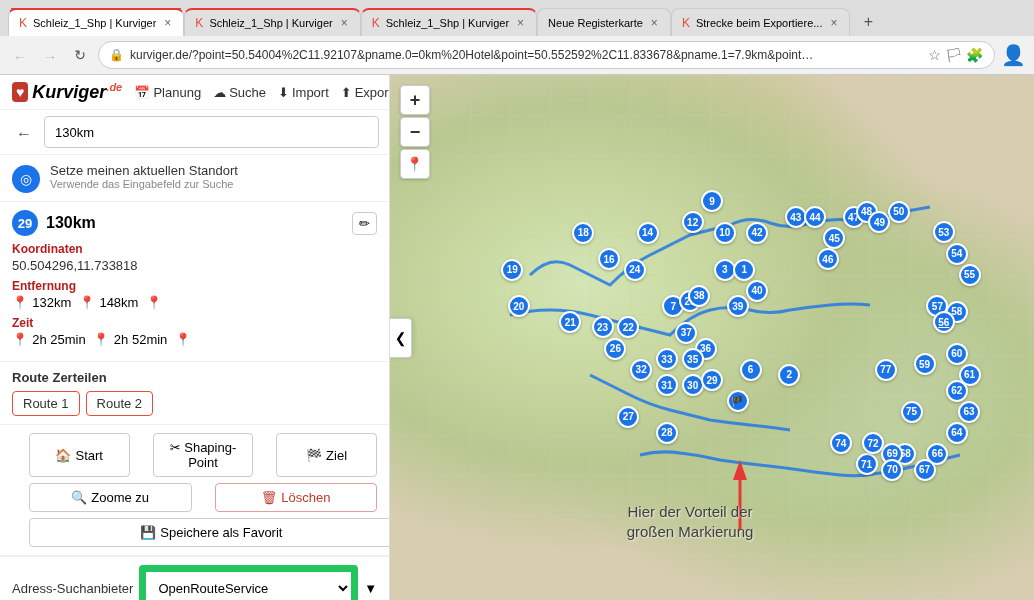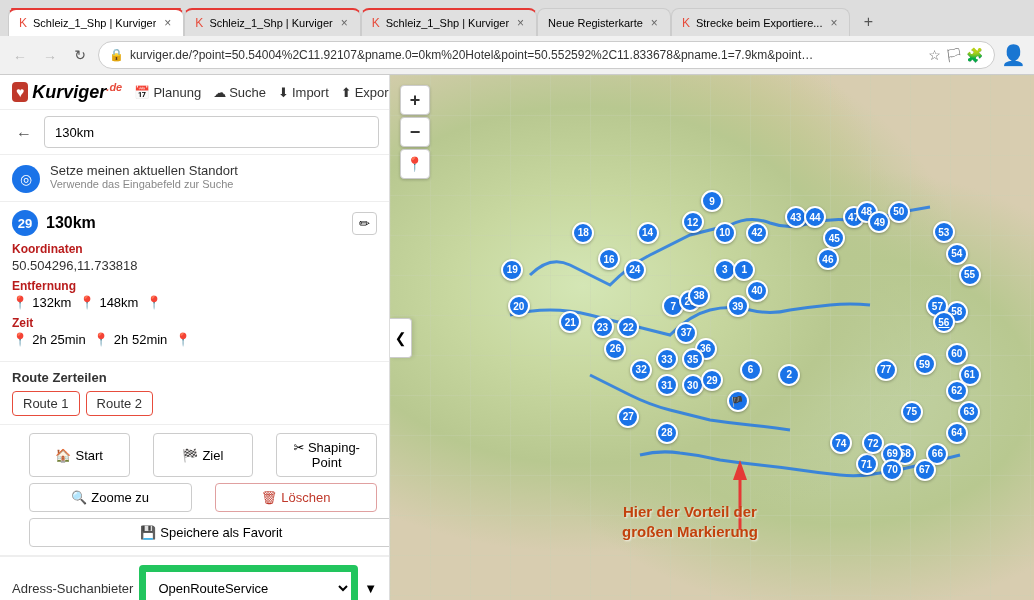--- a/index.html
+++ b/index.html
@@ -256,22 +256,22 @@
       <div class="zerteilen-label">Route Zerteilen</div>
       <div class="route-buttons">
         <button class="route-btn">Route 1</button>
         <button class="route-btn">Route 2</button>
       </div>
     </div>
 
     <div class="action-buttons">
       <div class="btn-row">
         <button class="action-btn">🏠 Start</button>
+        <button class="action-btn">✂ Shaping-Point</button>
         <button class="action-btn">🏁 Ziel</button>
-        <button class="action-btn">✂ Shaping-Point</button>
       </div>
       <div class="btn-row">
         <button class="action-btn">🔍 Zoome zu</button>
         <button class="action-btn danger">🗑 Löschen</button>
       </div>
       <button class="action-btn btn-full" style="width:100%;">💾 Speichere als Favorit</button>
     </div>
 
     <div class="sidebar-footer">
       <span class="footer-label">Adress-Suchanbieter</span>
@@ -369,17 +369,17 @@
         <div class="marker" style="left: 502.32px; top: 378.72px;">69</div>
         <div class="marker" style="left: 502.32px; top: 394.5px;">70</div>
         <div class="marker" style="left: 476.56px; top: 389.24px;">71</div>
         <div class="marker" style="left: 483px; top: 368.2px;">72</div>
         <div class="marker" style="left: 450.8px; top: 368.2px;">74</div>
         <div class="marker" style="left: 399.28px; top: 299.82px;">2</div>
         <div class="marker" style="left: 347.76px; top: 326.12px;">🏴</div>
       </div>
 
     <div class="map-annotation" style="left: 200px; bottom: 60px; width: 200px;">
-      <span style="color:#c2410c;font-weight:bold;font-size:15px;line-height:1.3;">Hier der Vorteil der<br>großen Markierung</span>
+      <span style="color:#404040;font-weight:normal;font-size:15px;line-height:1.3;">Hier der Vorteil der<br>großen Markierung</span>
     </div>
 
   </div>
 </div>
 
 </body></html>

